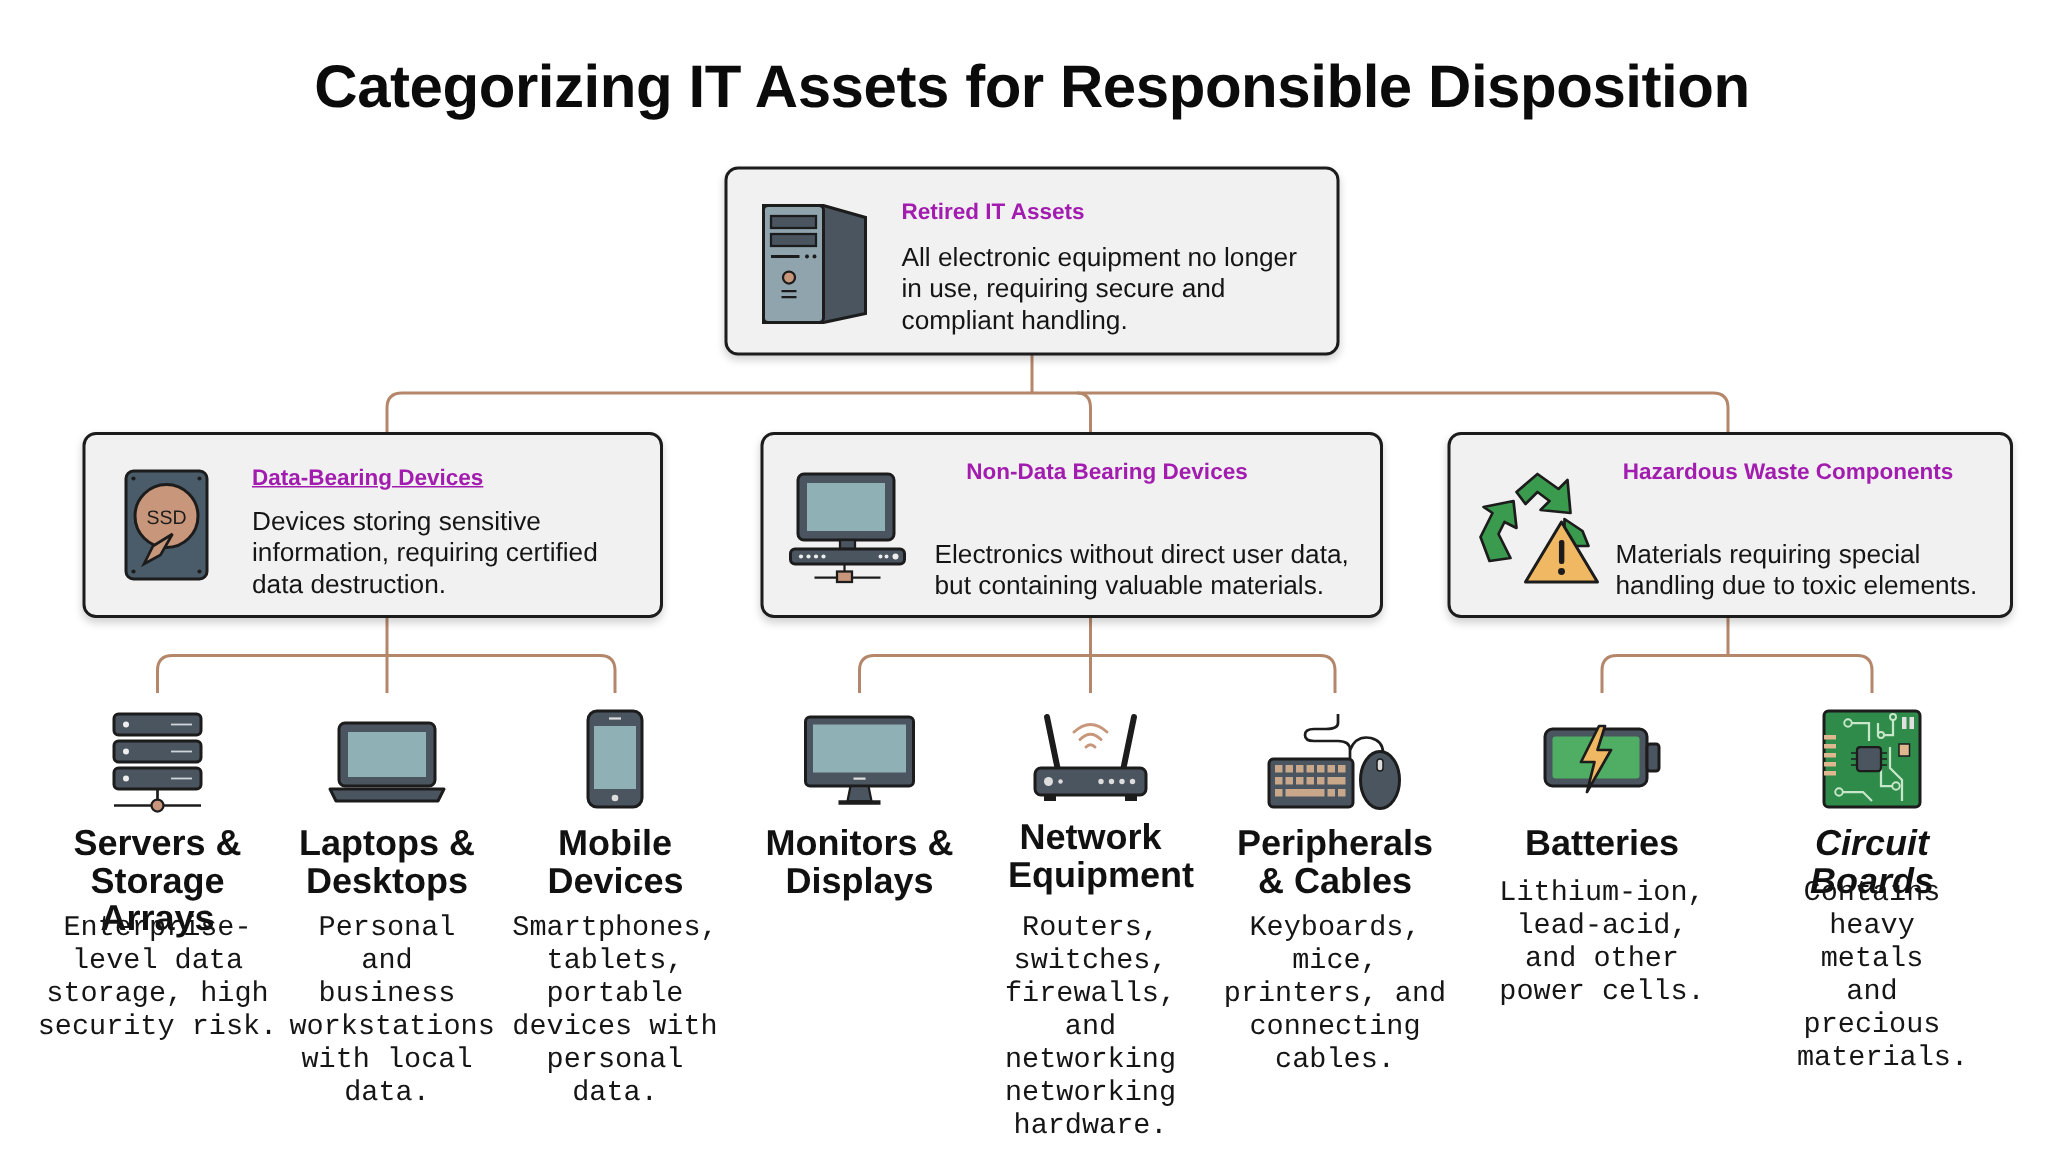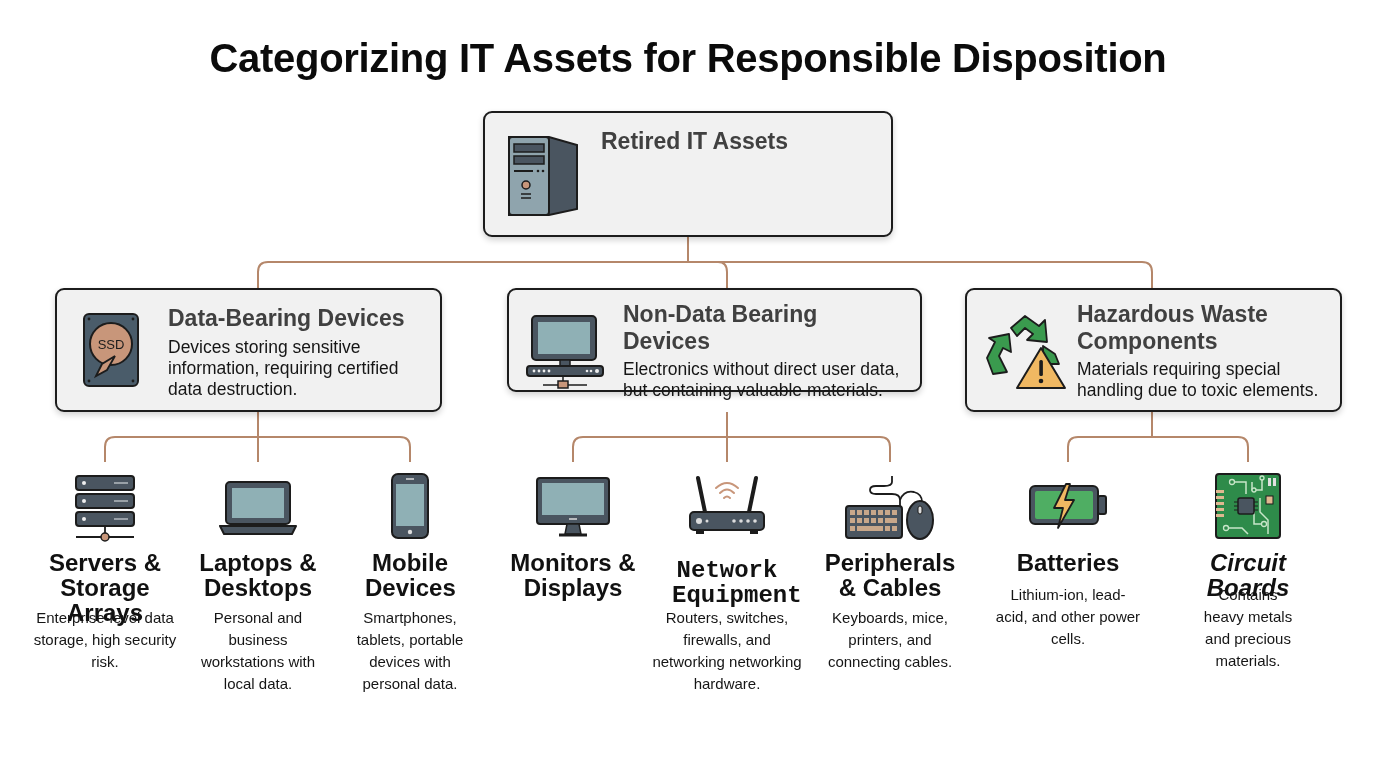--- a/index.html
+++ b/index.html
@@ -2,26 +2,26 @@
 <html><head>
 <meta charset="utf-8">
 <style>
   * { box-sizing: border-box; margin: 0; padding: 0; }
   html, body { width: 1376px; height: 768px; background: #ffffff; overflow: hidden; }
   body { position: relative; font-family: "Liberation Sans", "DejaVu Sans", sans-serif; color: #111; }
   .title { position: absolute; left: 0; top: 36px; width: 1376px; text-align: center; font-size: 40px; font-weight: bold; letter-spacing: -0.3px; color: #0b0b0b; }
   .connectors { position: absolute; left: 0; top: 0; width: 1376px; height: 768px; pointer-events: none; }
   .box { position: absolute; background: #f1f1f1; border: 2px solid #1c1c1c; border-radius: 9px; box-shadow: 0 3px 6px rgba(0,0,0,0.18); }
   .box .icon { position: absolute; }
-  .box h2 { position: absolute; font-size: 23px; font-weight: bold; line-height: 27px; color: #404040; }
+  .box h2 { position: absolute; font-size: 15px; font-weight: bold; line-height: 27px; color: #a21caf; text-align: center; }
   .box p { position: absolute; font-size: 17.5px; line-height: 21px; color: #151515; }
   .leaf { position: absolute; text-align: center; }
   .leaf .licon { position: absolute; left: 50%; transform: translateX(-50%); }
   .leaf h3 { position: absolute; left: 0; width: 100%; font-size: 24px; font-weight: bold; line-height: 25px; color: #111; }
-  .leaf p { position: absolute; left: 0; width: 100%; font-size: 15px; line-height: 22px; color: #151515; }
+  .leaf p { position: absolute; left: 0; width: 100%; font-size: 19px; line-height: 22px; color: #151515; font-family: Liberation Mono, monospace; }
 </style>
 </head>
 <body>
 
 <div class="title">Categorizing IT Assets for Responsible Disposition</div>
 
 <svg class="connectors" viewBox="0 0 1376 768">
   <g fill="none" stroke="#b5876a" stroke-width="2">
 
     <path d="M688 236 V262"></path>
@@ -48,38 +48,39 @@
     <rect x="9" y="11" width="30" height="8" fill="#4a5560" stroke="#1c1c1c" stroke-width="1.5"></rect>
     <rect x="9" y="23" width="30" height="8" fill="#4a5560" stroke="#1c1c1c" stroke-width="1.5"></rect>
     <line x1="9" y1="38" x2="28" y2="38" stroke="#1c1c1c" stroke-width="2"></line>
     <circle cx="33" cy="38" r="1.3" fill="#1c1c1c"></circle>
       <circle cx="38" cy="38" r="1.3" fill="#1c1c1c"></circle>
     <circle cx="21" cy="52" r="4" fill="#c8967a" stroke="#1c1c1c" stroke-width="1.5"></circle>
     <line x1="16" y1="61" x2="26" y2="61" stroke="#1c1c1c" stroke-width="1.5"></line>
     <line x1="16" y1="65" x2="26" y2="65" stroke="#1c1c1c" stroke-width="1.5"></line>
   </svg>
   <h2 style="left:116px; top:15px;">Retired IT Assets</h2>
+  <p style="left:116px; top:48px; width:280px;">All electronic equipment no longer in use, requiring secure and compliant handling.</p>
 </div>
 
 <div class="box" style="left:55px; top:288px; width:387px; height:124px;">
   <svg class="icon" style="left:25px; top:22px;" width="58" height="76" viewBox="0 0 58 76">
     <rect x="2" y="2" width="54" height="72" rx="5" fill="#4a5c6a" stroke="#1c1c1c" stroke-width="2"></rect>
     <circle cx="7" cy="7" r="1.4" fill="#1c1c1c"></circle>
       <circle cx="51" cy="7" r="1.4" fill="#1c1c1c"></circle>
     <circle cx="7" cy="69" r="1.4" fill="#1c1c1c"></circle>
       <circle cx="51" cy="69" r="1.4" fill="#1c1c1c"></circle>
     <circle cx="29" cy="32" r="21" fill="#c8967a" stroke="#1c1c1c" stroke-width="2"></circle>
     <text x="29" y="37" text-anchor="middle" font-family="Liberation Sans, sans-serif" font-size="13" fill="#1c1c1c">SSD</text>
     <polygon points="14,64 20,52 33,44 25,58" fill="#c8967a" stroke="#1c1c1c" stroke-width="1.8"></polygon>
   </svg>
-  <h2 style="left:111px; top:15px;">Data-Bearing Devices</h2>
+  <h2 style="left:111px; top:15px;text-decoration:underline;">Data-Bearing Devices</h2>
   <p style="left:111px; top:47px; width:265px;">Devices storing sensitive information, requiring certified data destruction.</p>
 </div>
 
-<div class="box" style="left:507px; top:288px; width:415px; height:104px;">
+<div class="box" style="left:507px; top:288px; width:415px; height:124px;">
   <svg class="icon" style="left:16px; top:24px;" width="82" height="76" viewBox="0 0 82 76">
     <rect x="7" y="2" width="64" height="44" rx="4" fill="#4a5560" stroke="#1c1c1c" stroke-width="2"></rect>
     <rect x="13" y="8" width="52" height="32" fill="#8fb0b5"></rect>
     <rect x="35" y="46" width="10" height="6" fill="#4a5560" stroke="#1c1c1c" stroke-width="1.5"></rect>
     <rect x="2" y="52" width="76" height="10" rx="3" fill="#4a5560" stroke="#1c1c1c" stroke-width="2"></rect>
     <circle cx="9" cy="57" r="1.4" fill="#eee"></circle>
       <circle cx="14" cy="57" r="1.4" fill="#eee"></circle>
       <circle cx="19" cy="57" r="1.4" fill="#eee"></circle>
       <circle cx="24" cy="57" r="1.4" fill="#eee"></circle>
     <circle cx="62" cy="57" r="1.3" fill="#eee"></circle>
@@ -177,21 +178,21 @@
     <rect x="2" y="38" width="74" height="18" rx="4" fill="#4a5560" stroke="#1c1c1c" stroke-width="2"></rect>
     <circle cx="11" cy="47" r="3" fill="#ddd"></circle>
       <circle cx="19" cy="47" r="1.5" fill="#ddd"></circle>
     <circle cx="46" cy="47" r="1.8" fill="#ddd"></circle>
       <circle cx="53" cy="47" r="1.8" fill="#ddd"></circle>
       <circle cx="60" cy="47" r="1.8" fill="#ddd"></circle>
       <circle cx="67" cy="47" r="1.8" fill="#ddd"></circle>
     <rect x="8" y="56" width="8" height="4" fill="#1c1c1c"></rect>
       <rect x="62" y="56" width="8" height="4" fill="#1c1c1c"></rect>
   </svg>
-  <h3 style="top:88px; left:20px; width:110px;font-family:Liberation Mono, monospace;">Network Equipment</h3>
+  <h3 style="top:76px; left:20px; width:110px;">Network Equipment</h3>
   <p style="top:137px;">Routers, switches, firewalls, and networking networking hardware.</p>
 </div>
 
 <div class="leaf" style="left:815px; top:470px; width:150px; height:250px;">
   <svg class="licon" style="top:2px;" width="92" height="70" viewBox="0 0 92 70">
     <path d="M48 4 V10 Q48 14 40 14 H32 Q26 14 26 18 Q26 22 32 22 H48 Q56 22 56 28 V34" fill="none" stroke="#1c1c1c" stroke-width="1.8"></path>
     <path d="M56 28 Q60 18 70 20 Q78 22 78 30" fill="none" stroke="#1c1c1c" stroke-width="1.8"></path>
     <rect x="2" y="34" width="56" height="32" rx="3" fill="#4a5560" stroke="#1c1c1c" stroke-width="2"></rect>
     <g fill="#c8a78a">
       <rect x="6" y="38" width="5" height="5"></rect>

